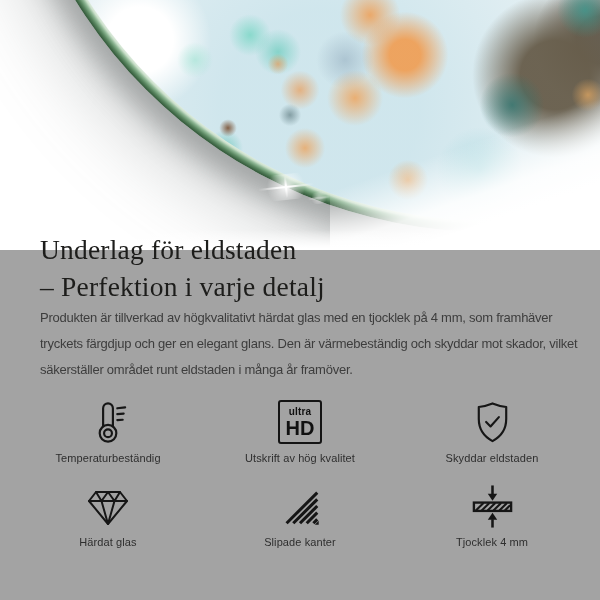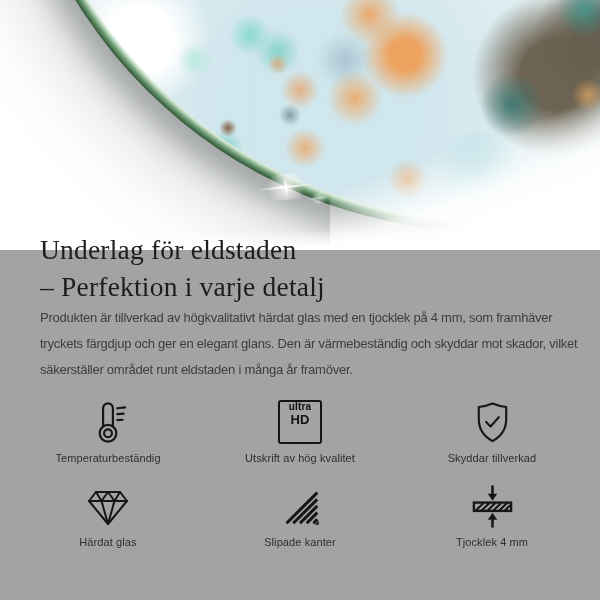--- a/index.html
+++ b/index.html
@@ -62,23 +62,23 @@
     font-size:13px;line-height:26px;letter-spacing:-0.25px;color:#3d3d3d;}
 
   
   .grid{position:absolute;left:12px;top:396px;width:576px;display:grid;
     grid-template-columns:repeat(3,192px);grid-auto-rows:84px;}
   .cell{display:flex;flex-direction:column;align-items:center;}
   .icon-box{height:52px;display:flex;align-items:center;justify-content:center;}
   .label{margin-top:4px;font-size:11px;color:#2e2e2e;text-align:center;letter-spacing:.1px;}
   .ico{stroke:#161616;fill:none;stroke-width:2.2;stroke-linecap:round;stroke-linejoin:round;}
   .uhd{width:44px;height:44px;border:2.6px solid #141414;border-radius:3px;box-sizing:border-box;
-    display:flex;flex-direction:column;align-items:center;line-height:1;color:#111;}
+    display:flex;flex-direction:column;align-items:center;justify-content:center;line-height:1;color:#111;}
   .uhd .t1{font-size:10px;font-weight:700;letter-spacing:.2px;}
-  .uhd .t2{font-size:13px;font-weight:800;margin-top:1px;}
+  .uhd .t2{font-size:20px;font-weight:800;margin-top:1px;}
 </style>
 </head>
 <body>
 
 <div class="page">
 
   <div class="hero">
     <div class="glass"></div>
     <div class="art"></div>
     <div class="fade"></div>
@@ -125,21 +125,21 @@
       <div class="label">Utskrift av hög kvalitet</div>
     </div>
 
     <div class="cell">
       <div class="icon-box">
         <svg class="ico" width="47" height="47" viewBox="0 0 48 48">
           <path d="M24 4.5 C28.5 6.3 33.5 7.6 38 8.2 V20.5 C38 31 32.5 38.5 24 43 C15.5 38.5 10 31 10 20.5 V8.2 C14.5 7.6 19.5 6.3 24 4.5 Z"></path>
           <path d="M17.5 23.5 L22 28 L30.5 18.5"></path>
         </svg>
       </div>
-      <div class="label">Skyddar tillverkad</div>
+      <div class="label">Skyddar eldstaden</div>
     </div>
 
     <div class="cell">
       <div class="icon-box">
         <svg class="ico" width="48" height="44" viewBox="0 0 48 44" style="stroke-width:2">
           <path d="M12 8 L36 8 L43 17 L24 40 L5 17 Z"></path>
           <path d="M5 17 H43 M12 8 L17.5 17 M24 8 L17.5 17 M24 8 L30.5 17 M36 8 L30.5 17 M17.5 17 L24 40 M30.5 17 L24 40"></path>
         </svg>
       </div>
       <div class="label">Härdat glas</div>

